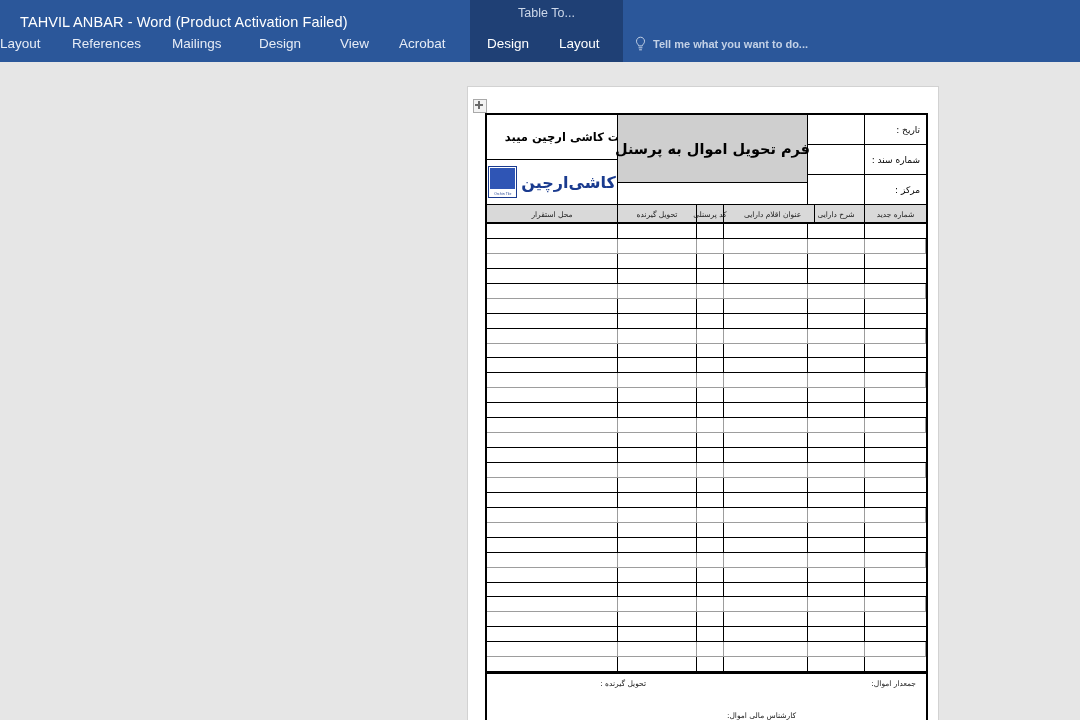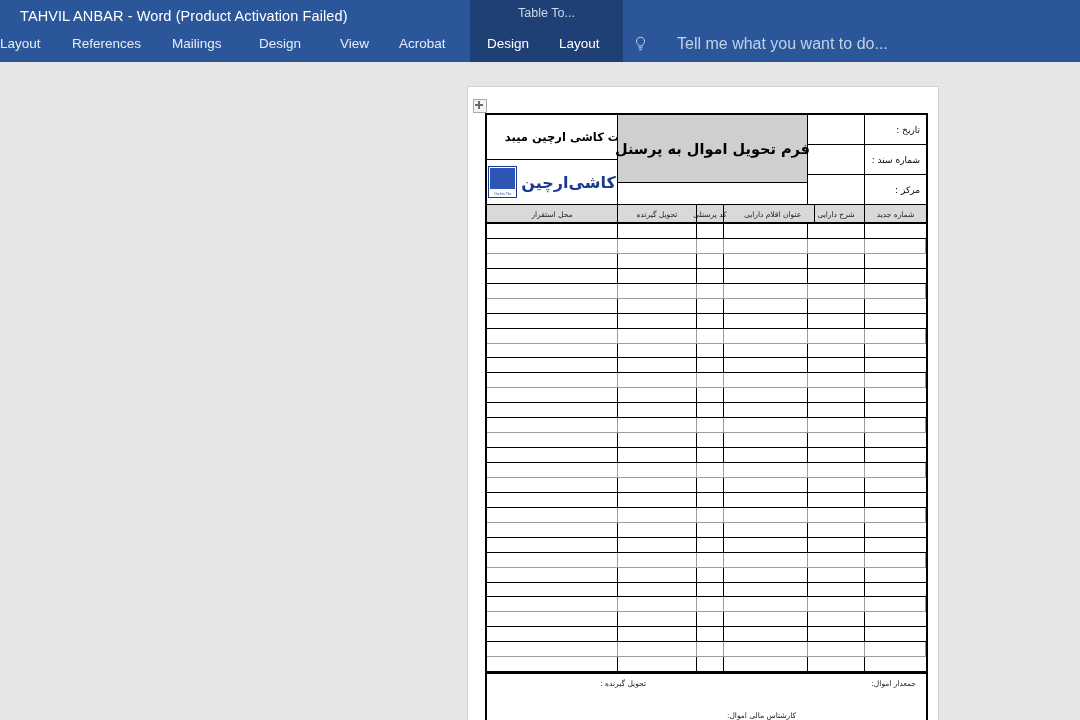--- a/index.html
+++ b/index.html
@@ -13,21 +13,21 @@
 
   
   .ribbon{
     position:absolute;left:0;top:0;width:1080px;height:62px;
     background:#2b579a;
   }
   .titlebar{
     position:absolute;left:0;top:0;width:1080px;height:28px;
   }
   .doc-title{
-    position:absolute;left:20px;top:8px;
+    position:absolute;left:20px;top:14px;
     color:#ffffff;font-size:14.5px;letter-spacing:.1px;white-space:nowrap;
   }
   
   .ctx-block{
     position:absolute;left:470px;top:0;width:153px;height:62px;
     background:#1f4075;
   }
   .ctx-title{
     position:absolute;left:0;top:6px;width:153px;
     text-align:center;color:#cdd8ea;font-size:12.5px;
@@ -45,21 +45,21 @@
   .tabs{
     position:absolute;left:0;top:33px;width:470px;height:29px;
   }
   .tab{
     position:absolute;top:0;color:#e6ecf6;font-size:13.5px;line-height:22px;
     white-space:nowrap;cursor:default;
   }
   .bulb{
     position:absolute;left:634px;top:36px;width:13px;height:17px;
   }
-  .tellme-text{position:absolute;left:677px;top:33px;color:#c3d1e6;font-size:16px;line-height:22px;white-space:nowrap;}
+  .tellme-text{position:absolute;left:653px;top:33px;color:#c3d1e6;font-size:11px;line-height:22px;white-space:nowrap;font-weight:bold;}
 
   
   .workspace{
     position:absolute;left:0;top:62px;width:1080px;height:658px;
     background:#e6e6e6;
   }
   .sidebar-blank{
     position:absolute;left:0;top:0;width:468px;height:658px;background:#e6e6e6;
   }
   .right-blank{

